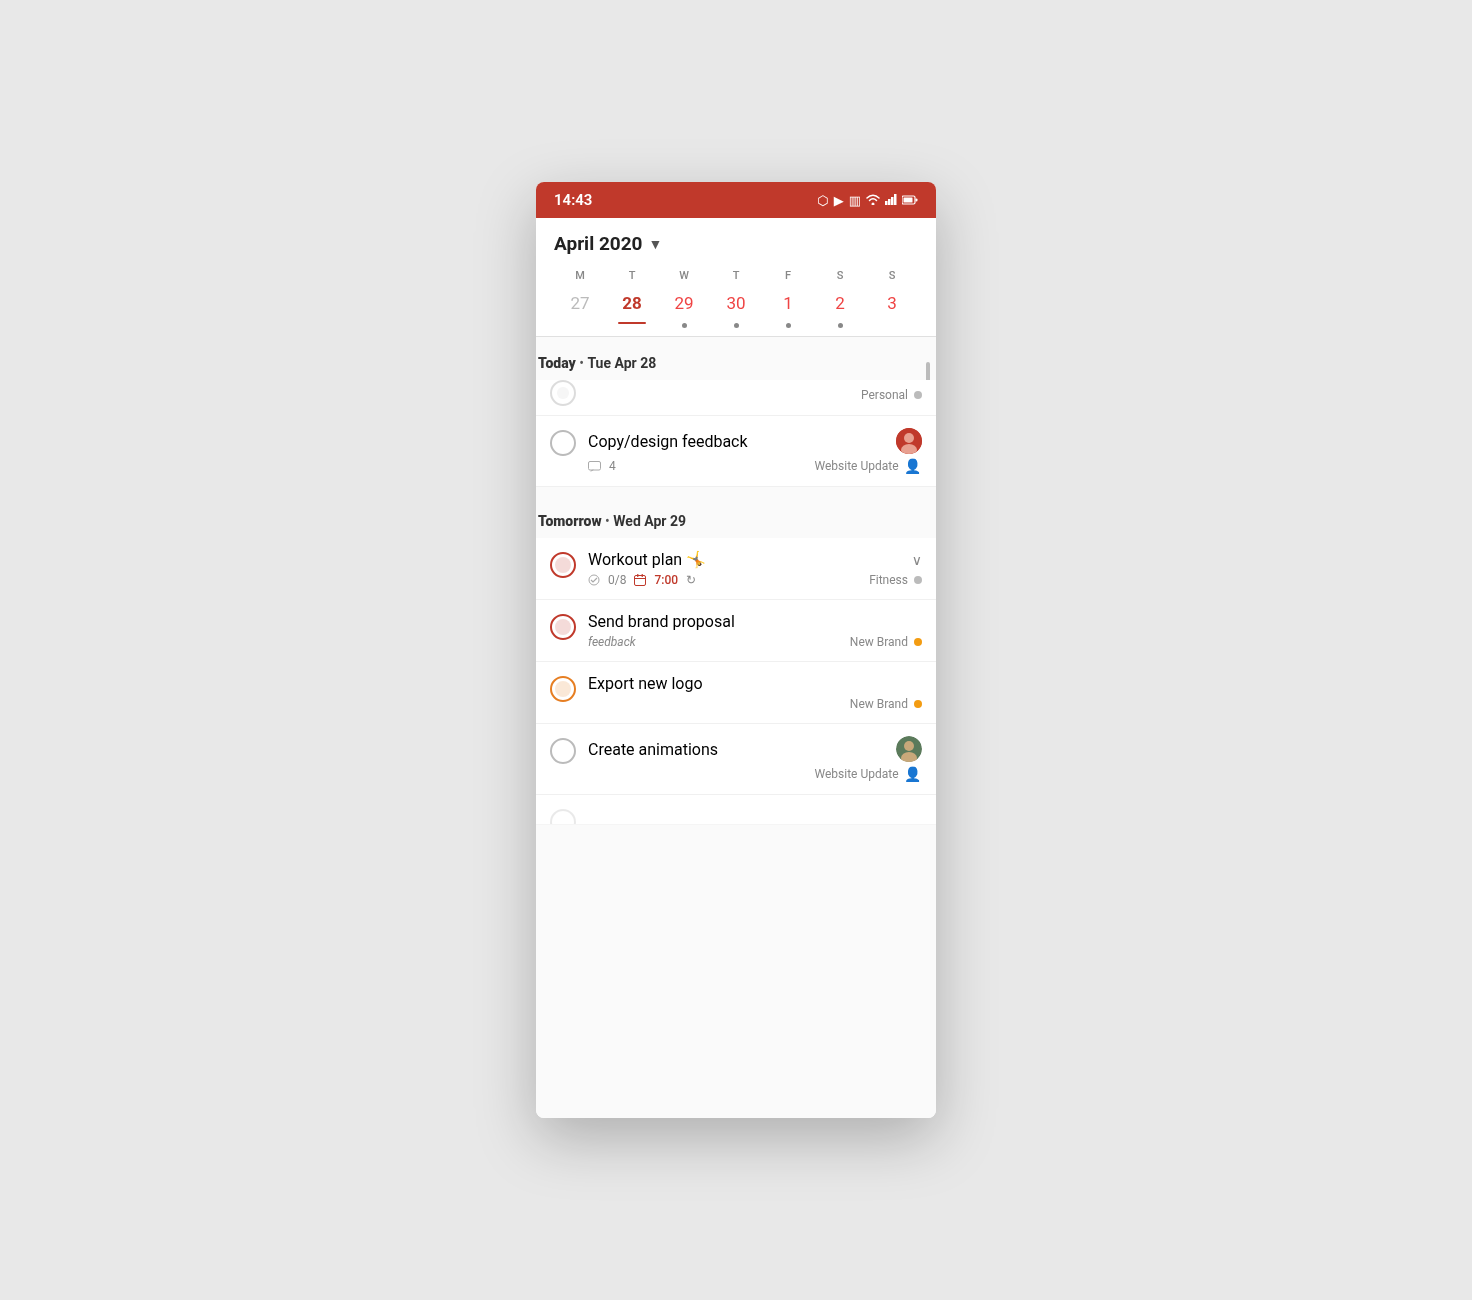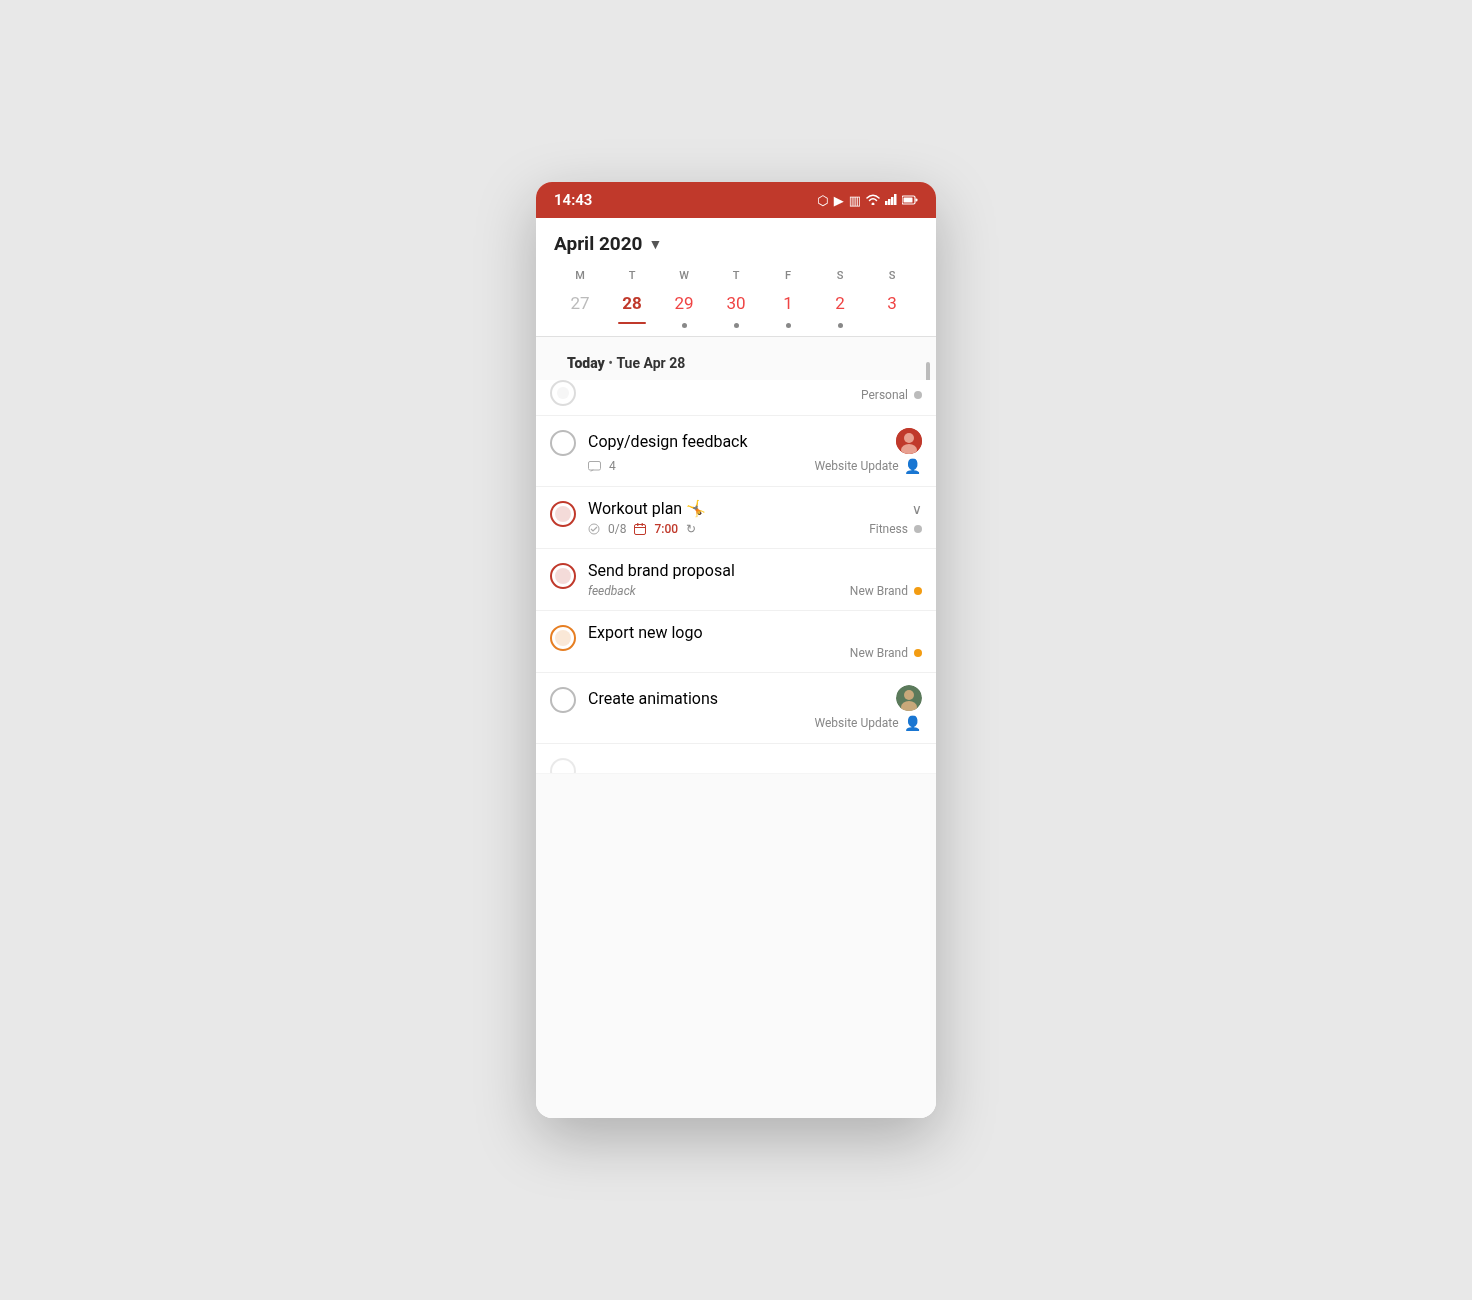--- a/index.html
+++ b/index.html
@@ -7,21 +7,21 @@
       background: #e8e8e8;
       display: flex;
       justify-content: center;
       align-items: center;
       min-height: 100vh;
       font-family: 'Roboto', Arial, sans-serif;
     }
     .phone-wrapper {
       width: 400px;
       background: #fff;
-      border-radius: 16px;
+      border-radius: 8px;
       box-shadow: 0 20px 60px rgba(0,0,0,0.25);
       overflow: hidden;
       position: relative;
     }
     .status-bar {
       background: #c0392b;
       display: flex;
       justify-content: space-between;
       align-items: center;
       padding: 8px 18px;
@@ -129,21 +129,21 @@
       position: absolute;
       right: 6px;
       top: 180px;
       width: 4px;
       height: 40px;
       background: #bbb;
       border-radius: 2px;
     }
     
     .section-header {
-      padding: 16px 31px 8px;
+      padding: 16px 2px 8px;
       background: #fafafa;
     }
     .section-title {
       font-size: 14px;
       font-weight: 700;
       color: #333;
     }
     .section-title .dot-sep {
       color: #555;
       font-weight: 400;
@@ -419,20 +419,27 @@
             </div>
             <div class="task-meta-right">
               <span class="project-label">Website Update</span>
               <span style="color:#5b9bd5; font-size:14px;">👤</span>
             </div>
           </div>
         </div>
       </div>
     </div>
 
+    <div class="section-header" style="margin-top:8px;">
+      <span class="section-title">
+        <strong>Tomorrow</strong>
+        <span class="dot-sep"> • </span>
+        <span>Wed Apr 29</span>
+      </span>
+    </div>
 
     <div class="task-list">
 
       <div class="task-item">
         <div class="task-checkbox red-ring partial-red"></div>
         <div class="task-body">
           <div class="task-title-row">
             <span class="task-name">Workout plan 🤸</span>
             <span class="task-chevron">∨</span>
           </div>

